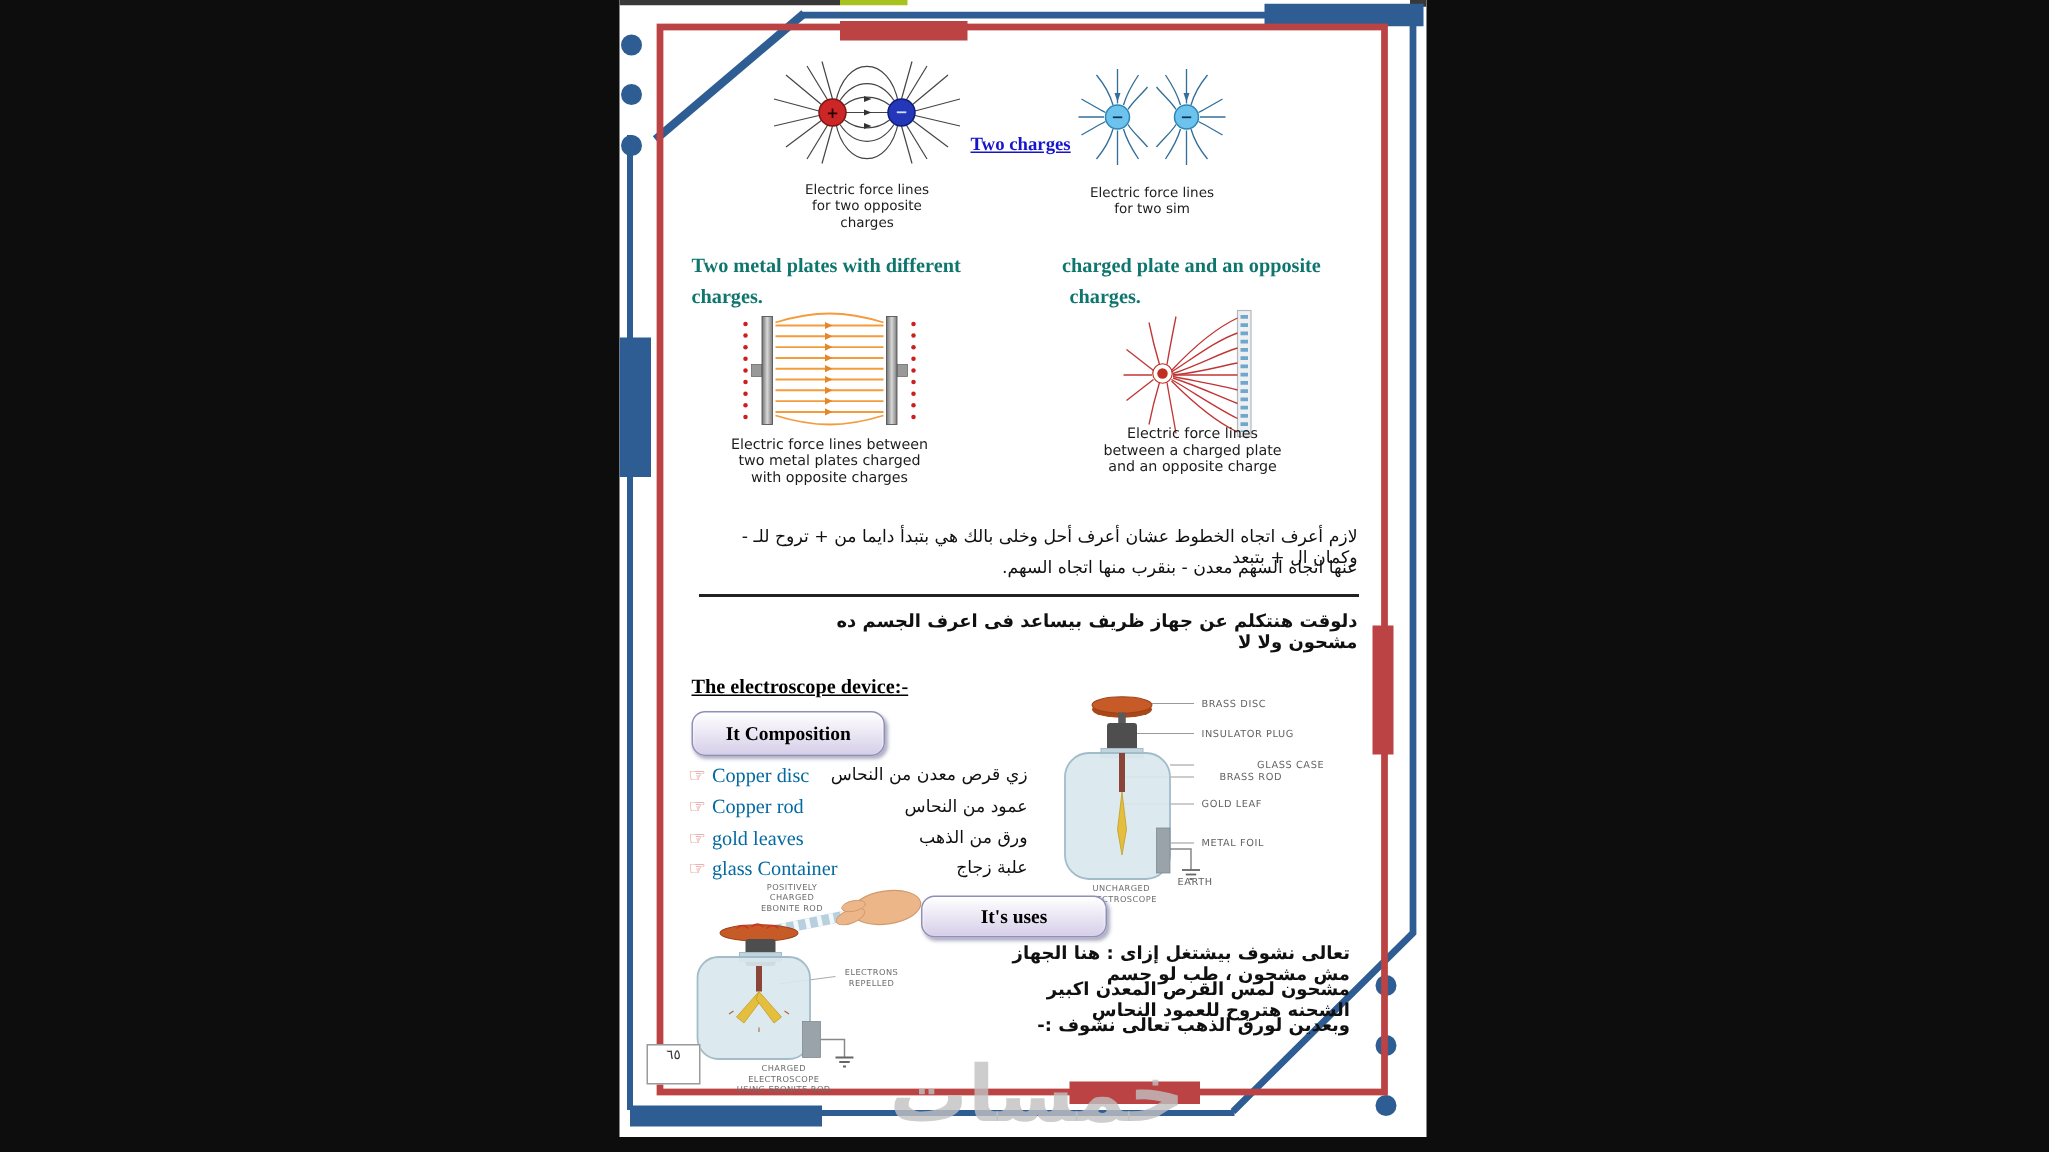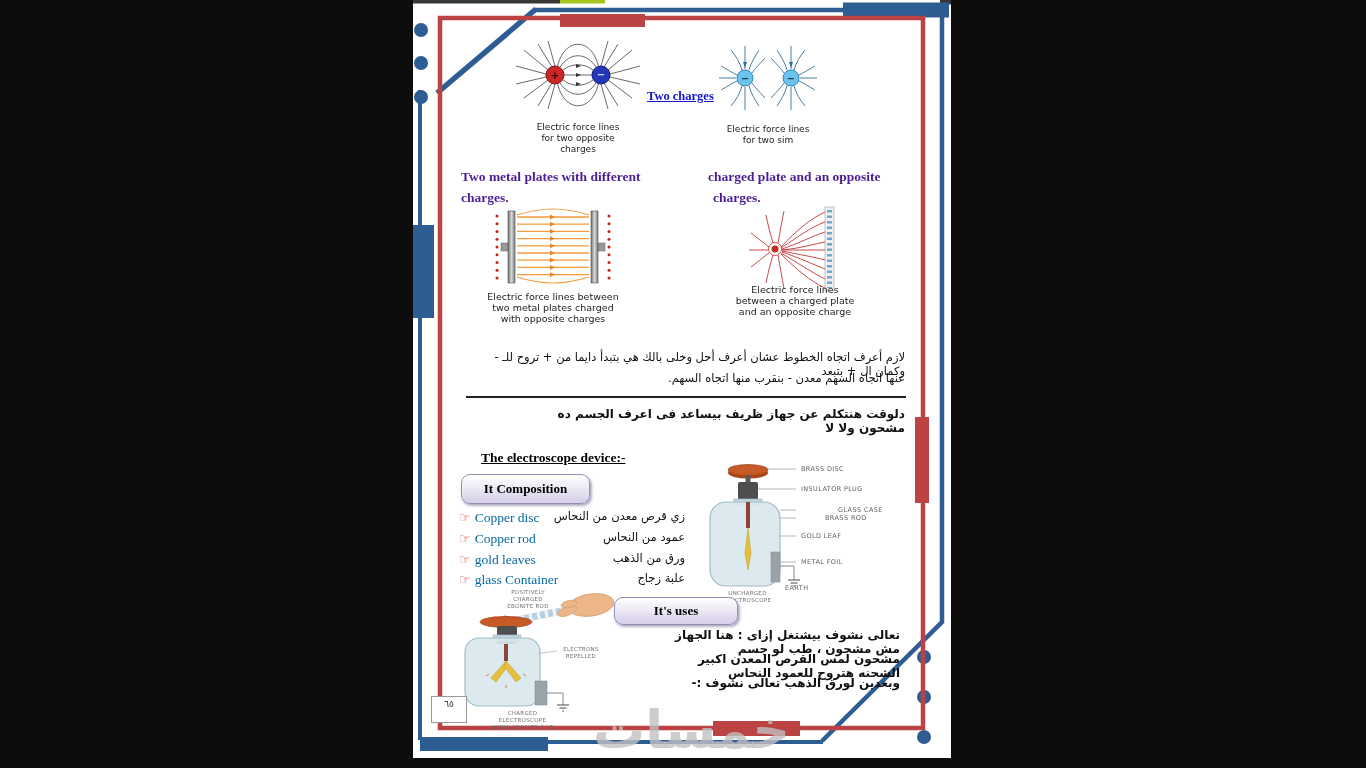--- a/index.html
+++ b/index.html
@@ -1,31 +1,31 @@
 <!DOCTYPE html>
 <html><head>
 <meta charset="utf-8">
 <style>
   html,body{margin:0;padding:0;background:#0d0d0d;width:1366px;height:768px;overflow:hidden;}
   .abs{position:absolute;}
   .page{position:absolute;left:413px;top:0;width:538px;height:758px;background:#ffffff;}
   .cap{font:9px "DejaVu Sans",sans-serif;color:#1c1c1c;text-align:center;white-space:pre-line;line-height:11px;}
-  .hd{font:bold 13.5px "Liberation Serif",serif;color:#4c1d95;white-space:nowrap;}
+  .hd{font:bold 13.5px "Liberation Serif",serif;color:#0f766e;white-space:nowrap;}
   .ar{font-family:"DejaVu Sans",sans-serif;direction:rtl;text-align:right;color:#101010;}
   .tiny{font:5.5px "DejaVu Sans",sans-serif;color:#6e6e6e;letter-spacing:.3px;text-align:center;white-space:pre-line;line-height:7px;}
   .lbl{font:6.5px "DejaVu Sans",sans-serif;color:#636363;letter-spacing:.4px;white-space:nowrap;}
   .pill{border:1.6px solid #8f8fb8;border-radius:9px;background:linear-gradient(#ffffff,#d6cee8);
         box-shadow:1.5px 2px 2.5px rgba(110,110,150,.55), inset 0 1px 2px #fff;
         font:bold 13px "Liberation Serif",serif;color:#000;display:flex;align-items:center;justify-content:center;}
   .link{font:bold 12.5px "Liberation Serif",serif;color:#1515cc;text-decoration:underline;white-space:nowrap;}
   .eng{font:13.5px "Liberation Serif",serif;color:#0369a1;}
   .handicon{color:#e06868;font-size:13px;margin-right:4px;font-family:"DejaVu Sans",sans-serif;}
   .red{color:#d42020;}
   .mag{color:#e61c8c;}
-  .title-u{font:bold 13.5px "Liberation Serif",serif;color:#000;text-decoration:underline;white-space:nowrap;margin-left:20px;}
+  .title-u{font:bold 13.5px "Liberation Serif",serif;color:#000;text-decoration:underline;white-space:nowrap;}
   .wm{font:bold 52px "DejaVu Sans",sans-serif;color:rgba(192,192,192,.8);direction:rtl;z-index:10;letter-spacing:2px;}
   .pgnum{border:1px solid #9a9a9a;background:#fff;font:9px "DejaVu Sans",sans-serif;color:#333;text-align:center;direction:rtl;padding-top:2px;box-sizing:border-box;}
   svg{display:block;}
 </style>
 </head>
 <body>
 
 <div class="page">
 
   <svg class="abs" style="left:0;top:0;z-index:2;pointer-events:none;" width="538" height="758" viewBox="0 0 538 758">
@@ -267,21 +267,21 @@
     <path d="M50,70 L47,95 L50,112 L53,95 Z" fill="#e4bf3e" stroke="#c09a22" stroke-width=".5"></path>
     <rect x="73" y="94" width="9" height="30" fill="#9aa2aa" stroke="#7e868e" stroke-width=".5"></rect>
     <path d="M82,108 H96 V122" stroke="#888" stroke-width="1" fill="none"></path>
     <line x1="90" y1="122" x2="102" y2="122" stroke="#666" stroke-width="1.2"></line>
     <line x1="92.5" y1="125" x2="99.5" y2="125" stroke="#666" stroke-width="1.2"></line>
     <line x1="95" y1="128" x2="97" y2="128" stroke="#666" stroke-width="1.2"></line>
   </svg>
   <div class="abs lbl" style="left:388px;top:465px;z-index:3;">BRASS DISC</div>
   <div class="abs lbl" style="left:388px;top:485px;z-index:3;">INSULATOR PLUG</div>
   <div class="abs lbl" style="left:388px;top:506px;z-index:3;margin-left:37px;">GLASS CASE</div>
-  <div class="abs lbl" style="left:388px;top:514px;z-index:3;padding-left:24px;">BRASS ROD</div>
+  <div class="abs lbl" style="left:376px;top:514px;z-index:3;padding-left:24px;">BRASS ROD</div>
   <div class="abs lbl" style="left:388px;top:532px;z-index:3;">GOLD LEAF</div>
   <div class="abs lbl" style="left:388px;top:558px;z-index:3;">METAL FOIL</div>
   <div class="abs lbl" style="left:372px;top:584px;z-index:3;">EARTH</div>
   <div class="abs tiny" style="left:292px;top:590px;width:85px;z-index:3;">UNCHARGED
 ELECTROSCOPE</div>
 
   <svg class="abs" style="left:40px;top:588px;z-index:3;" width="200" height="150" viewBox="0 0 200 150">
     <line x1="66" y1="68" x2="104" y2="63" stroke="#aaa" stroke-width=".7"></line>
     <line x1="45" y1="36" x2="118" y2="21" stroke="#b8d0de" stroke-width="7" stroke-linecap="round"></line>
     <line x1="45" y1="36" x2="118" y2="21" stroke="#f2f8fb" stroke-width="7" stroke-dasharray="3 5"></line>

